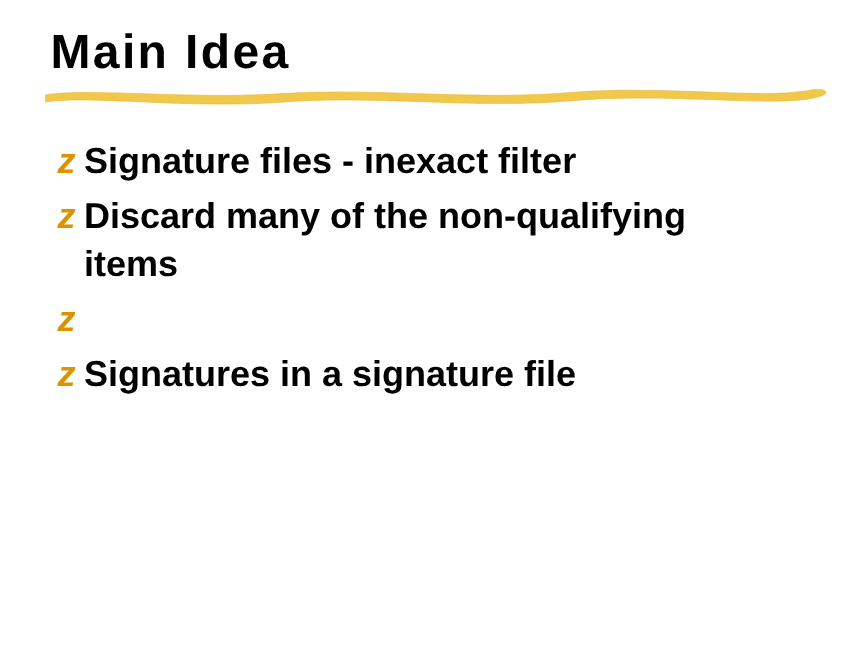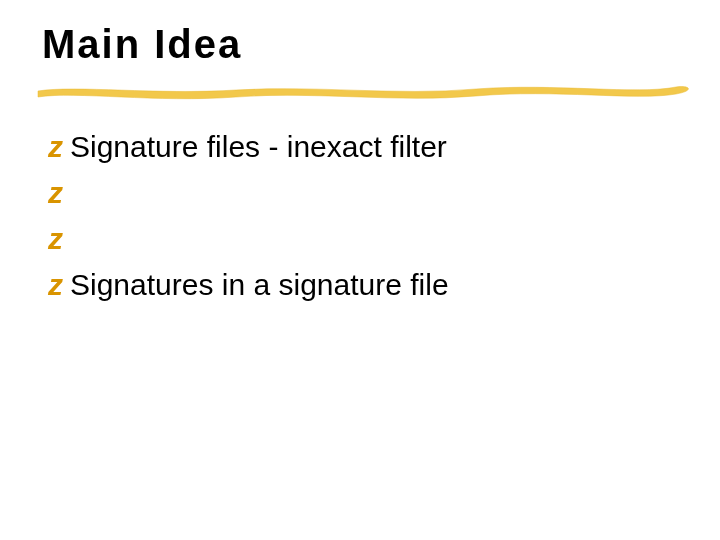--- a/index.html
+++ b/index.html
@@ -8,21 +8,21 @@
     width: 720px;
     height: 540px;
     position: relative;
     padding: 22px 42px 0 42px;
   }
   .title {
     font-size: 40px;
     font-weight: bold;
     letter-spacing: 2px;
     color: #000;
-    margin-bottom: 14px;
+    margin-bottom: 2px;
   }
   .underline-wrap {
     position: relative;
     height: 22px;
     margin-left: -6px;
     margin-right: -20px;
     margin-bottom: 24px;
   }
   .underline-wrap svg { display: block; }
   .bullets {
@@ -41,21 +41,21 @@
     line-height: 40px;
     font-weight: bold;
     font-style: italic;
     margin-right: 2px;
     width: 20px;
     text-align: left;
   }
   .bullet .text {
     font-size: 30px;
     line-height: 40px;
-    font-weight: normal;
+    font-weight: bold;
     color: #000;
     max-width: 560px;
   }
 </style>
 </head>
 <body>
 
 <div class="slide">
   <div class="title">Main Idea</div>
 
@@ -67,20 +67,21 @@
 
   <div class="bullets">
 
     <div class="bullet">
       <span class="marker">z</span>
       <span class="text">Signature files - inexact filter</span>
     </div>
 
     <div class="bullet">
       <span class="marker">z</span>
+      <span class="text">Discard many of the non-qualifying items</span>
     </div>
 
     <div class="bullet">
       <span class="marker">z</span>
     </div>
 
     <div class="bullet">
       <span class="marker">z</span>
       <span class="text">Signatures in a signature file</span>
     </div>

